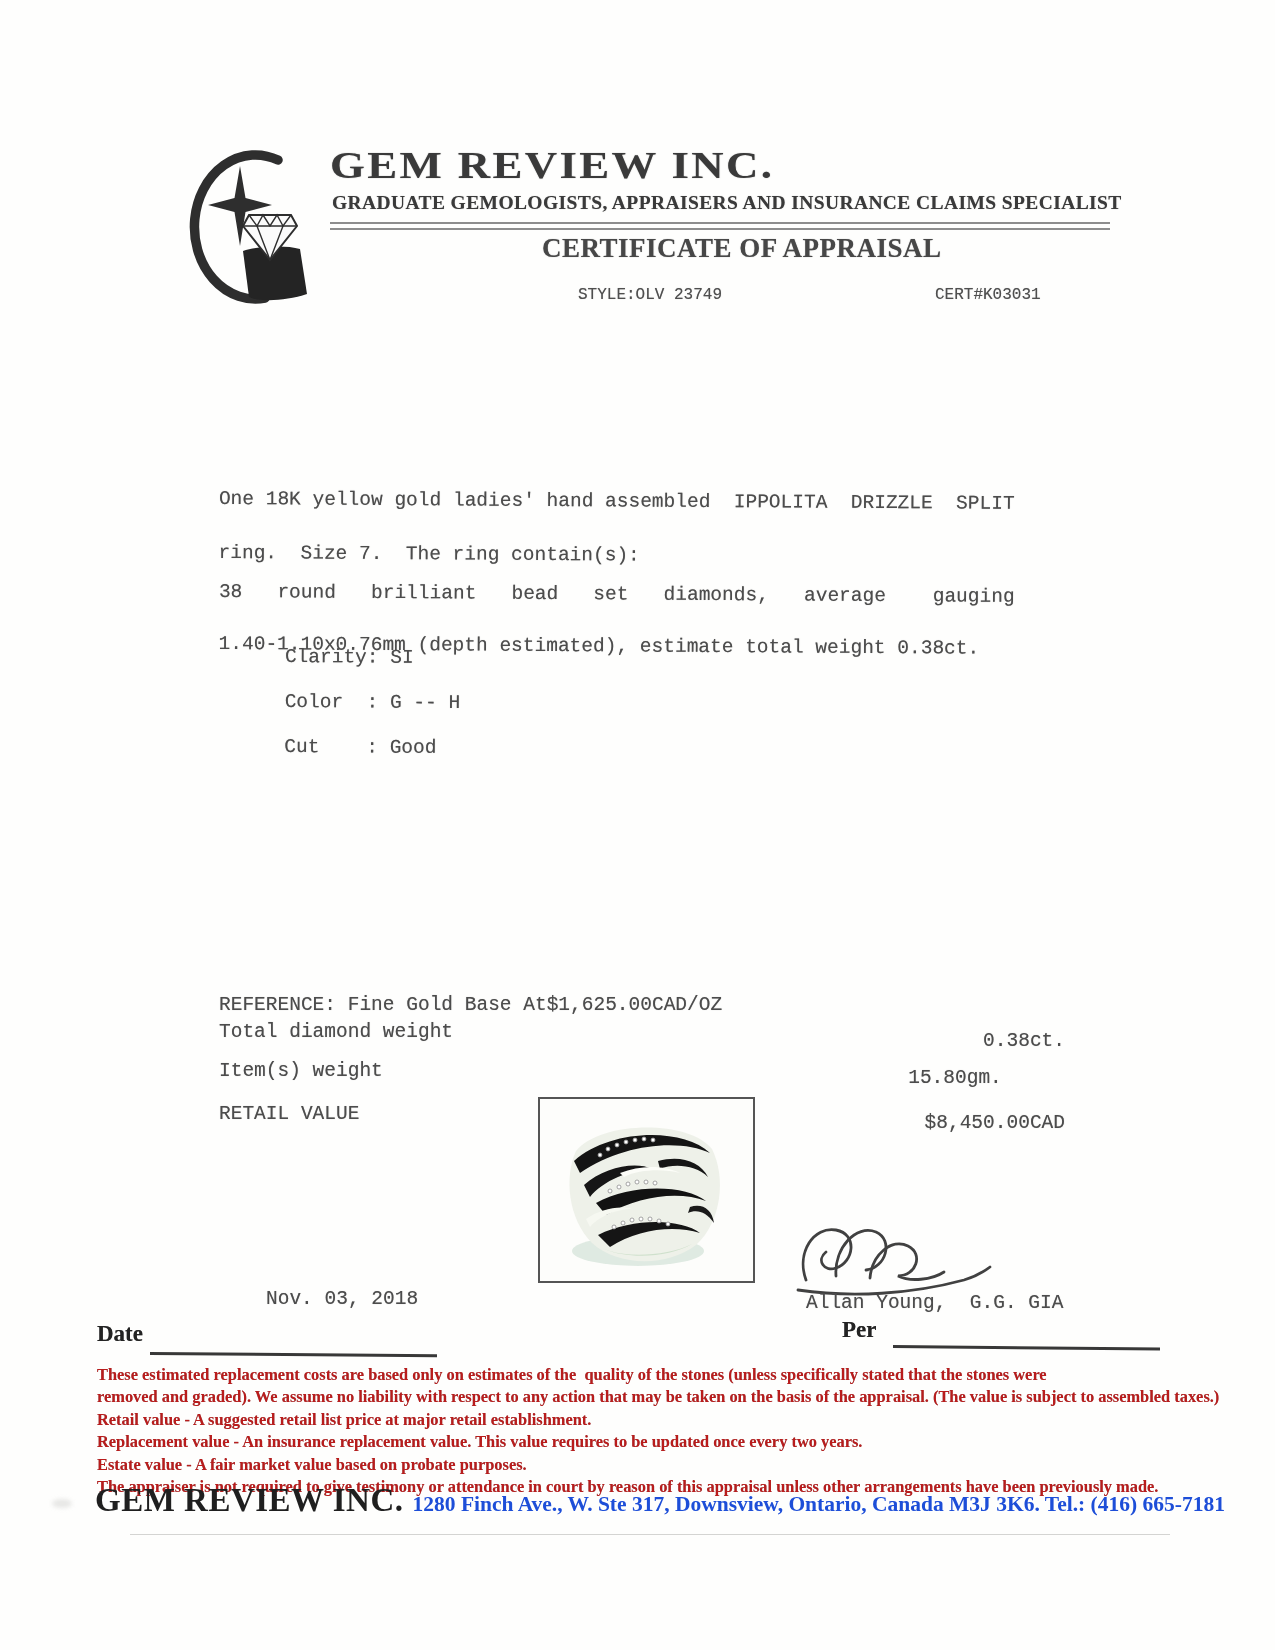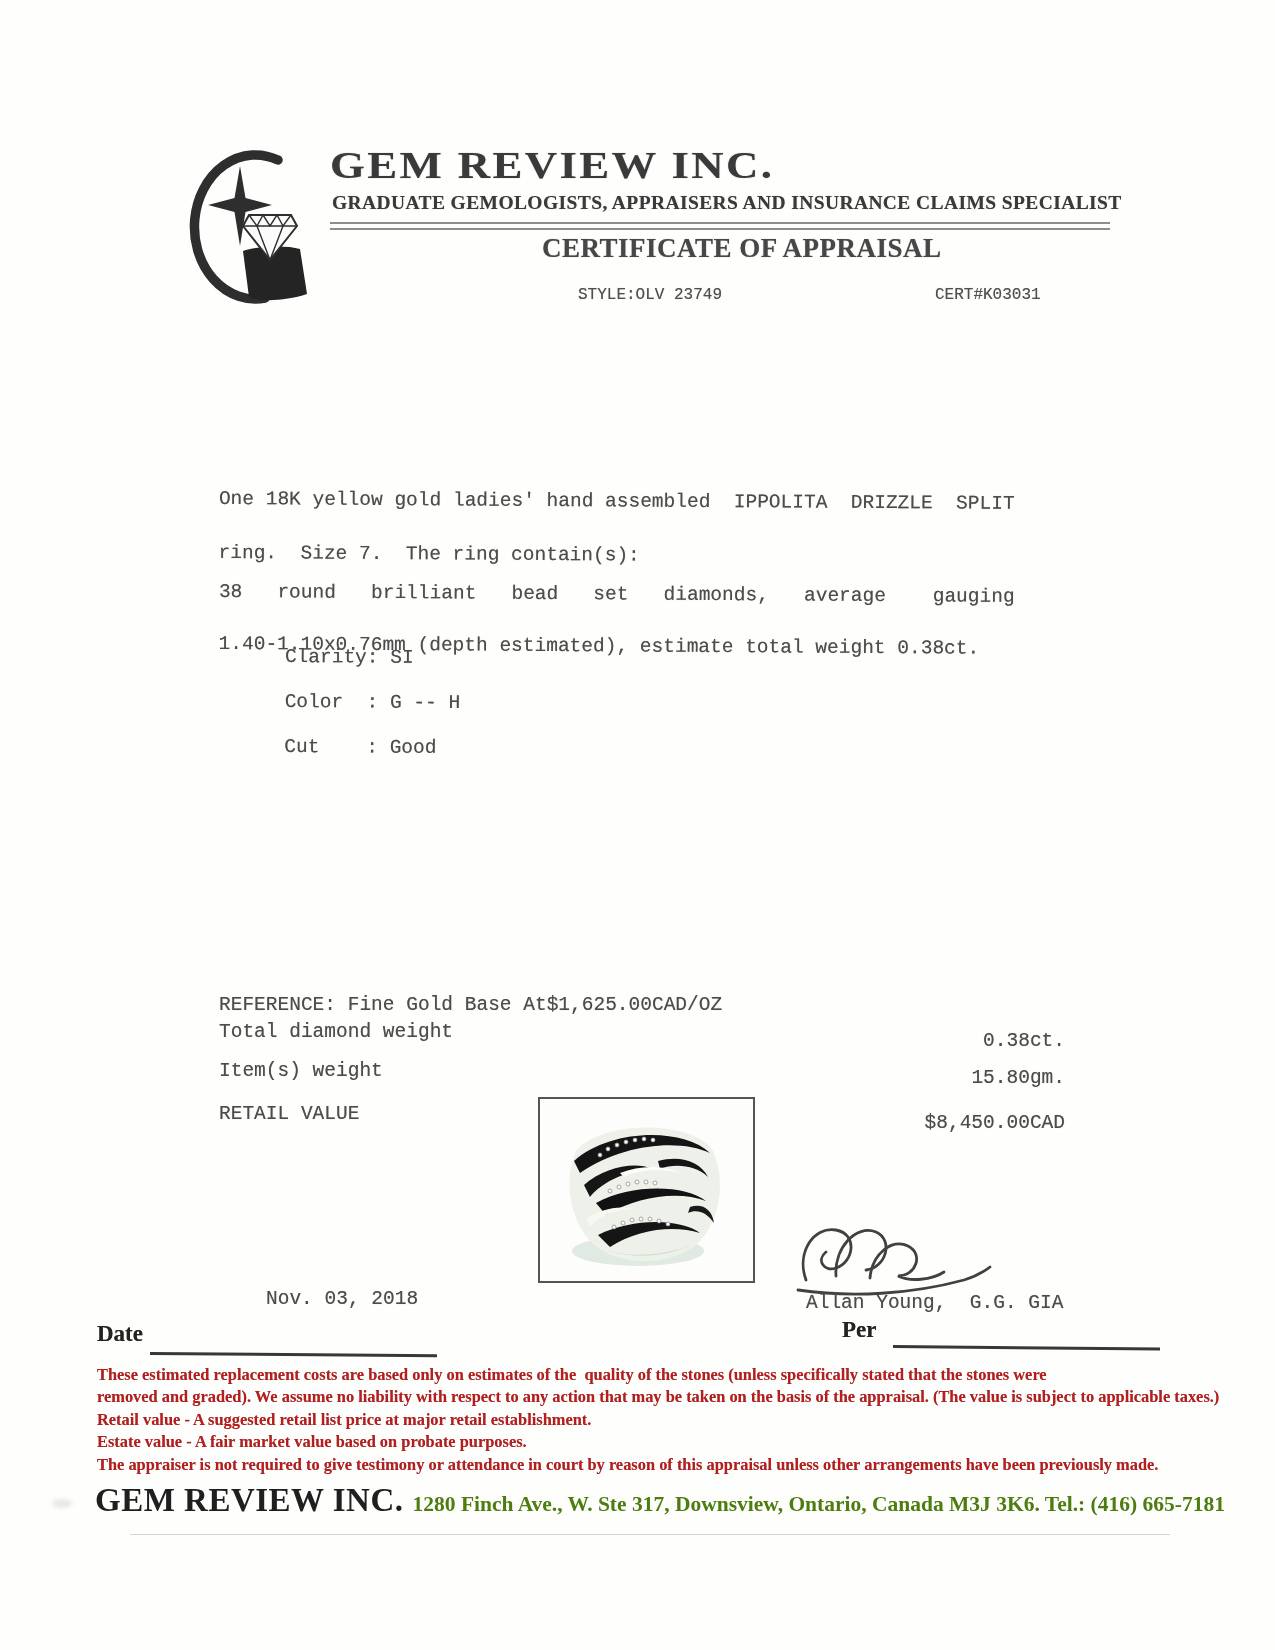--- a/index.html
+++ b/index.html
@@ -18,21 +18,21 @@
   .stylecert{font-size:16px;color:#4f4f4f;}
   .tilt{transform:rotate(.35deg);transform-origin:left top;}
   .val{width:220px;text-align:right;}
   .photo-box{width:213px;height:182px;border:2px solid #555;background:#fdfdfb;}
   .sigline{background:#383838;height:2.5px;}
   .label-bold{font-size:23px;color:#232323;text-shadow:0 0 .6px rgba(40,40,40,.6);}
   .disc{font-size:16.4px;font-weight:bold;color:#b91c1c;line-height:22.4px;white-space:pre;
         font-family:"Liberation Serif","DejaVu Serif",serif;text-shadow:0 0 .6px rgba(50,50,50,.45);}
   .footer-row{display:flex;align-items:baseline;gap:9px;white-space:nowrap;}
   .footer-co{font-size:33px;font-weight:bold;color:#1f1f1f;letter-spacing:.5px;}
-  .footer-addr{font-size:21.5px;font-weight:bold;color:#4d7c0f;}
+  .footer-addr{font-size:21.5px;font-weight:bold;color:#1d4ed8;}
   .faint-rule{height:1px;background:#d4d4d2;}
   .smudge{width:20px;height:9px;background:#e2e2e0;border-radius:50%;filter:blur(2px);opacity:.8;}
 </style>
 </head>
 <body>
 
 <div class="page">
 
   <div class="abs" style="left:166px;top:138px;width:150px;height:168px;">
     <svg width="150" height="168" viewBox="0 0 150 168">
@@ -62,21 +62,21 @@
 
   <div class="abs mono tilt" style="left:285px;top:646px;line-height:22.5px;"><span>Clarity: SI</span><br>
 <span>Color  : G -- H</span><br>
 <span>Cut    : Good</span></div>
 
   <div class="abs mono" style="left:219px;top:994px;">REFERENCE: Fine Gold Base At$1,625.00CAD/OZ</div>
   <div class="abs mono" style="left:219px;top:1021px;">Total diamond weight</div>
   <div class="abs mono val" style="left:845px;top:1030px;">0.38ct.</div>
 
   <div class="abs mono" style="left:219px;top:1060px;">Item(s) weight</div>
-  <div class="abs mono val" style="left:845px;top:1067px;">15.80gm.</div>
+  <div class="abs mono val" style="left:845px;top:1067px;text-align:center;">15.80gm.</div>
 
   <div class="abs mono" style="left:219px;top:1103px;">RETAIL VALUE</div>
   <div class="abs mono val" style="left:845px;top:1112px;">$8,450.00CAD</div>
 
   <div class="abs photo-box" style="left:538px;top:1097px;">
     <svg width="209" height="178" viewBox="0 0 209 178">
       <ellipse cx="98" cy="152" rx="66" ry="15" fill="#d9e6dd" opacity="0.85"></ellipse>
       <path d="M36,52 C60,22 148,20 172,50 C186,78 182,122 156,146 C124,170 76,166 52,144 C28,120 24,78 36,52 Z" fill="#eef1e9"></path>
       <path d="M64,150 C90,161 130,158 152,145 C130,156 92,159 70,152 Z" fill="#cfe0cc"></path>
       <path d="M34,62 C70,30 142,28 170,54 C140,40 84,44 40,74 Z" fill="#141414"></path>
@@ -126,22 +126,23 @@
   </div>
   <div class="abs mono" style="left:806px;top:1292px;">Allan Young,  G.G. GIA</div>
 
   <div class="abs serifhead label-bold" style="left:97px;top:1321px;">Date</div>
   <div class="abs sigline" style="left:150px;top:1352px;width:287px;transform:rotate(.45deg);transform-origin:left center;"></div>
   <div class="abs serifhead label-bold" style="left:842px;top:1317px;">Per</div>
   <div class="abs sigline" style="left:893px;top:1345px;width:267px;transform:rotate(.55deg);transform-origin:left center;"></div>
 
   <div class="abs" style="left:97px;top:1364px;">
     <div class="disc">These estimated replacement costs are based only on estimates of the  quality of the stones (unless specifically stated that the stones were</div>
-    <div class="disc">removed and graded). We assume no liability with respect to any action that may be taken on the basis of the appraisal. (The value is subject to applicable taxes.)</div>
+    <div class="disc">removed and graded). We assume no liability with respect to any action that may be taken on the basis of the appraisal. (The value is subject to assembled taxes.)</div>
     <div class="disc">Retail value - A suggested retail list price at major retail establishment.</div>
+    <div class="disc">Replacement value - An insurance replacement value. This value requires to be updated once every two years.</div>
     <div class="disc">Estate value - A fair market value based on probate purposes.</div>
     <div class="disc">The appraiser is not required to give testimony or attendance in court by reason of this appraisal unless other arrangements have been previously made.</div>
   </div>
 
   <div class="abs footer-row" style="left:95px;top:1482px;">
     <span class="footer-co">GEM REVIEW INC.</span>
     <span class="footer-addr">1280 Finch Ave., W. Ste 317, Downsview, Ontario, Canada M3J 3K6.  Tel.: (416) 665-7181</span>
   </div>
   <div class="abs faint-rule" style="left:130px;top:1534px;width:1040px;"></div>
   <div class="abs smudge" style="left:52px;top:1499px;"></div>

